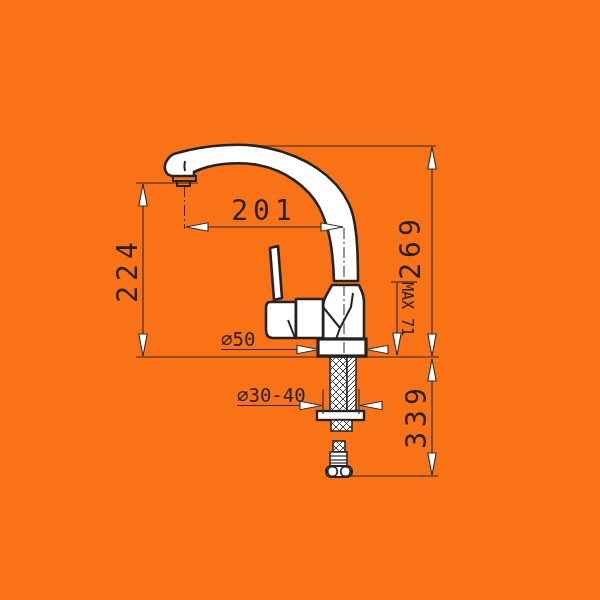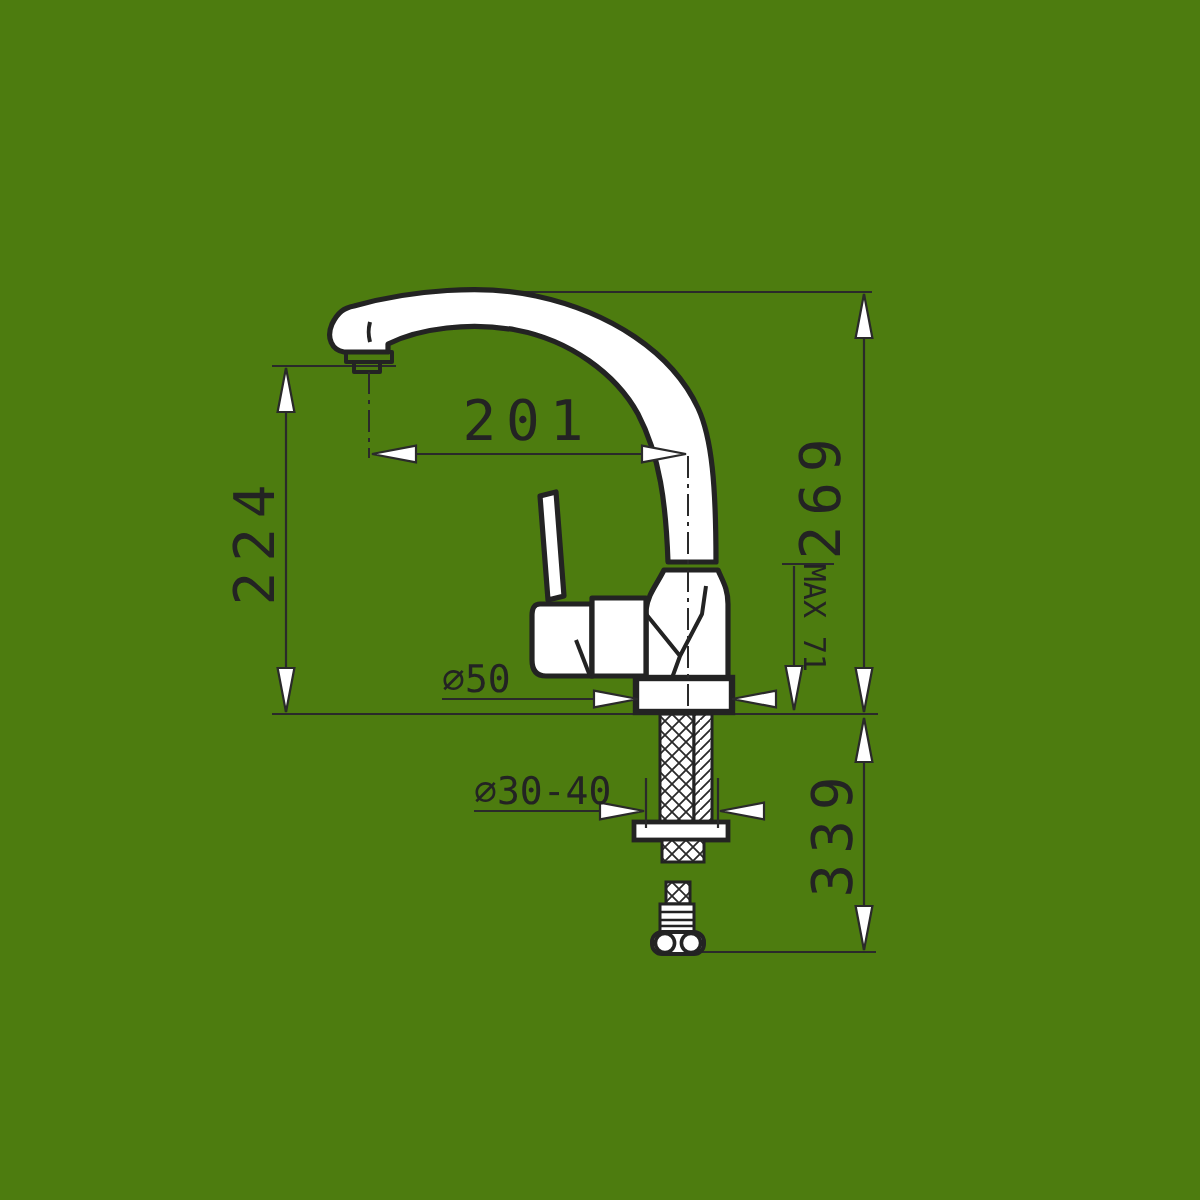--- a/index.html
+++ b/index.html
@@ -1,19 +1,19 @@
 <!DOCTYPE html>
 <html><head>
 <meta charset="utf-8">
 <style>
   html,body{
     margin:0;padding:0;background:#ffffff;
     font-family:"DejaVu Sans Mono","Liberation Mono",monospace;
   }
-  .stage{width:600px;height:600px;position:relative;background:#4d7c0f;overflow:hidden;}
+  .stage{width:600px;height:600px;position:relative;background:#f97316;overflow:hidden;}
   svg{display:block}
   .dim{stroke:#2a2a2a;stroke-width:1.1;fill:none;}
   .ext{stroke:#2a2a2a;stroke-width:1.05;fill:none;}
   .cl{stroke:#2a2a2a;stroke-width:1;fill:none;stroke-dasharray:11 3 2 3;}
   .outline{stroke:#232323;stroke-width:2.6;fill:#ffffff;stroke-linejoin:round;}
   .outline2{stroke:#232323;stroke-width:2;fill:none;stroke-linejoin:round;}
   .hw{stroke:#232323;stroke-width:1.5;}
   .dimtxt{font-family:"DejaVu Sans Mono","Liberation Mono",monospace;
           font-size:28px;letter-spacing:5px;fill:#232323;}
   .dimtxt-sm{font-family:"DejaVu Sans Mono","Liberation Mono",monospace;

